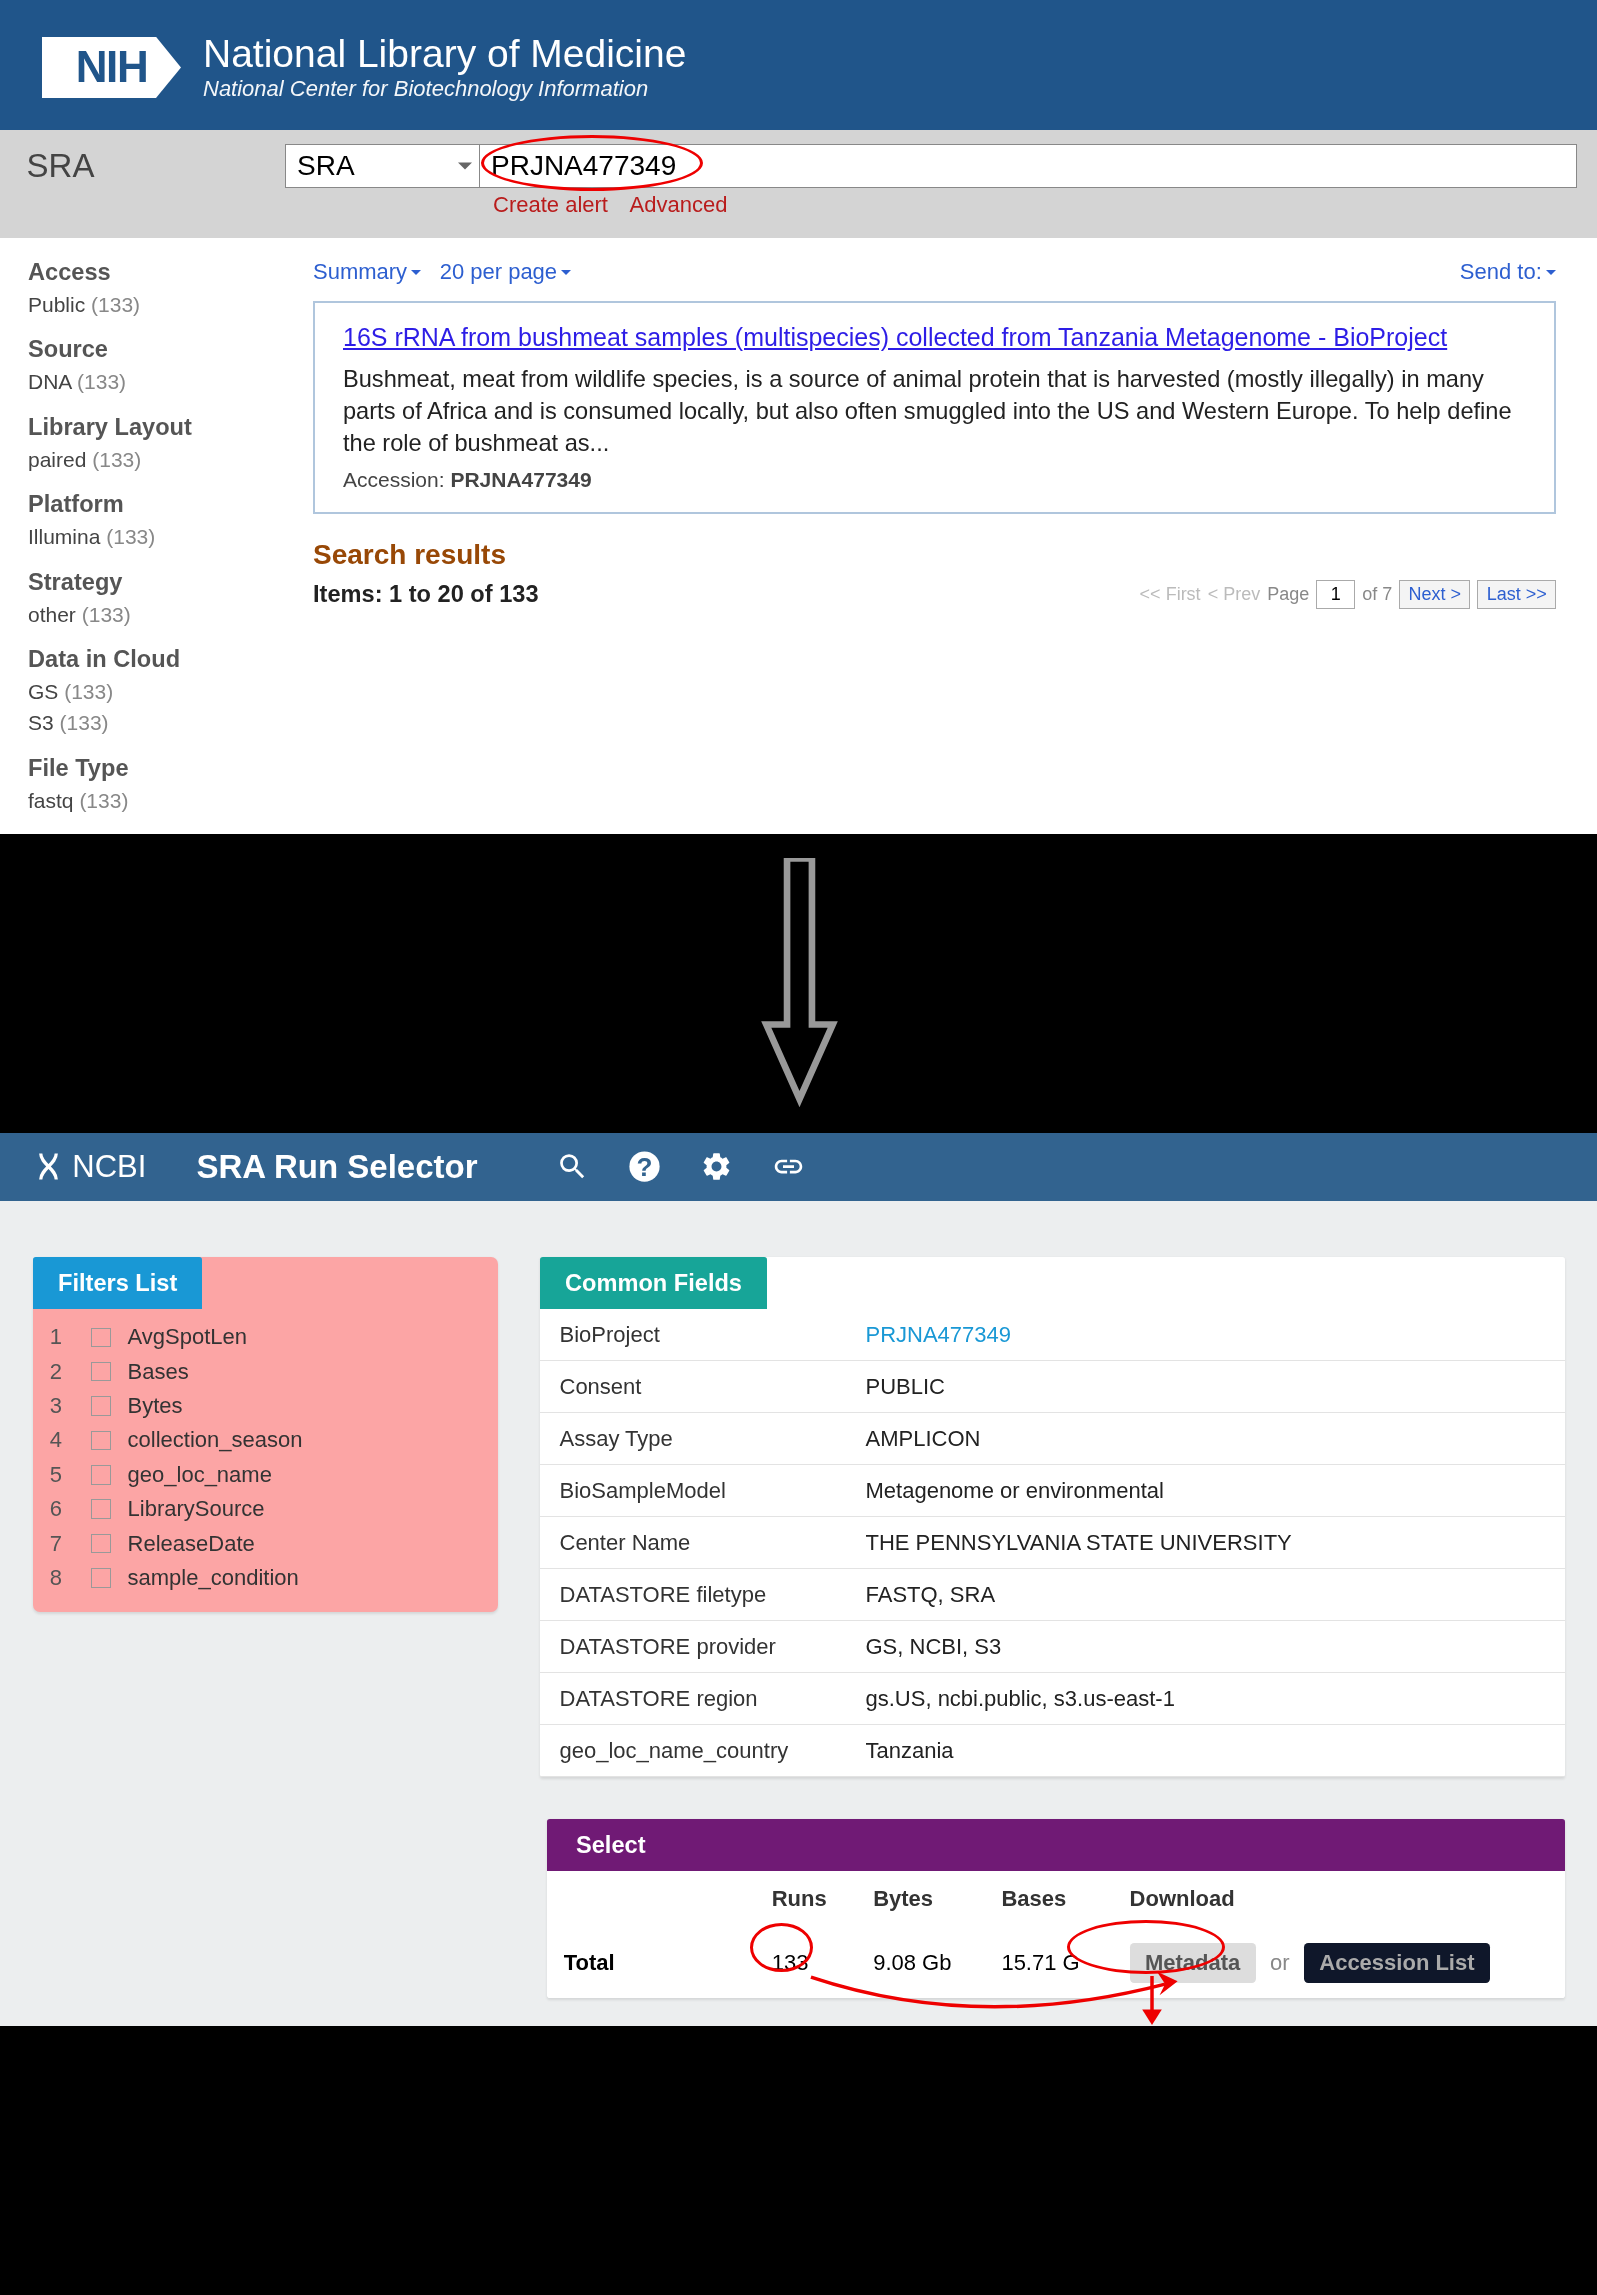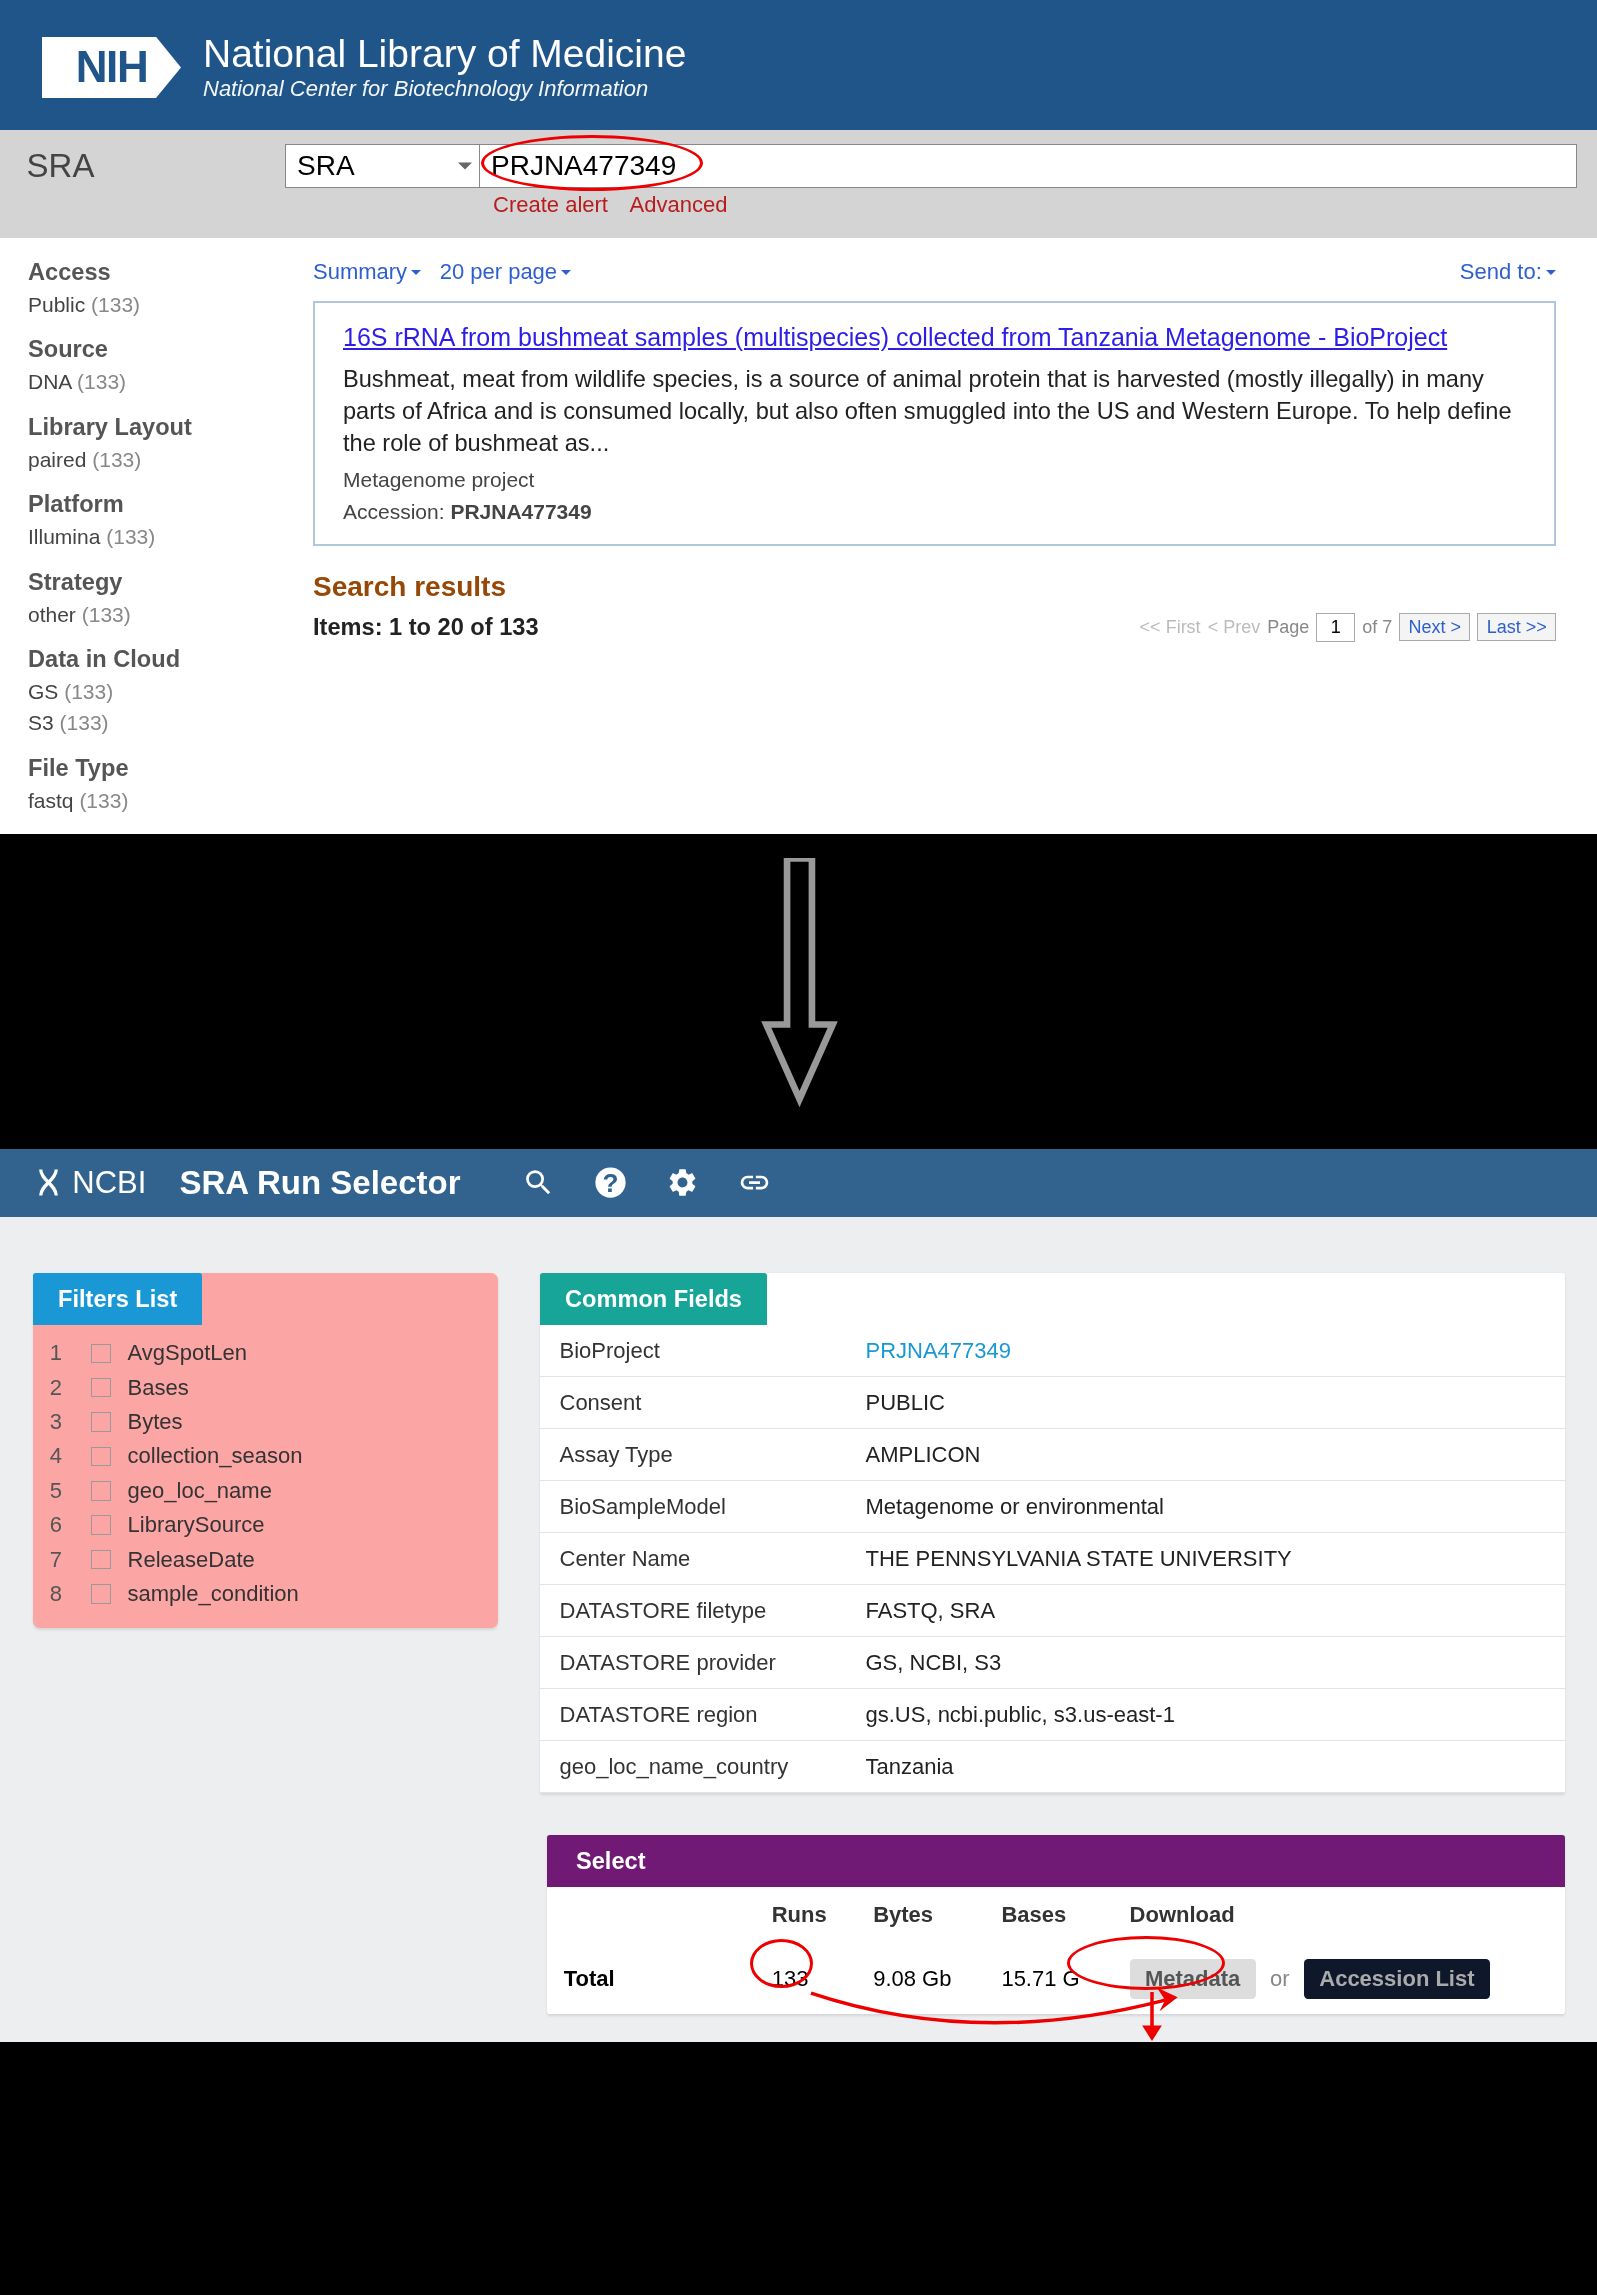--- a/index.html
+++ b/index.html
@@ -45,21 +45,21 @@
 .pager .pg-grey { color:#bbb; }
 .pager input { width:39px; height:29px; text-align:center; font-size:18px; border:0.7px solid #aaa; }
 .pager .btn { border:0.7px solid #aaa; padding:2.8px 8.3px; background:#f4f4f4; color:#2d5fd0; }
 
 
 .big-arrow { height:299px; display:flex; align-items:center; justify-content:center; }
 .big-arrow svg { width:83px; height:250px; }
 
 
 .bottom-panel { width:100%; background:#eceeef; padding-bottom:28px; }
-.rs-header { background:#32638f; display:flex; align-items:center; padding:15.3px 33px; gap:33px;margin-top:16px; }
+.rs-header { background:#32638f; display:flex; align-items:center; padding:15.3px 33px; gap:50px; }
 .ncbi-logo { display:flex; align-items:center; color:#fff; font-size:31px; gap:8.3px; }
 .rs-title { color:#fff; font-size:33px; font-weight:700; }
 .rs-icons { display:flex; gap:39px; margin-left:28px; }
 .rs-icons .icon { width:33px; height:33px; fill:#fff; }
 
 .rs-body { display:flex; padding:56px 33px 0; gap:42px; align-items:flex-start; }
 .filters-col { width:465px; background:#fca5a5; border-radius:7px; box-shadow:0 1.4px 2.8px rgba(0,0,0,.1); }
 .tab-label { display:inline-block; padding:12.5px 25px; color:#fff; font-size:23.6px; font-weight:700; border-radius:2.8px 2.8px 0 0; }
 .tab-blue { background:#1998d5; }
 .tab-teal { background:#17a598; }
@@ -138,21 +138,20 @@
         <div>
           <span>Summary</span>&nbsp;&nbsp;
           <span>20 per page</span>
         </div>
         <span>Send to:</span>
       </div>
 
       <div class="result-card">
         <a class="title">16S rRNA from bushmeat samples (multispecies) collected from Tanzania Metagenome - BioProject</a>
         <p class="desc">Bushmeat, meat from wildlife species, is a source of animal protein that is harvested (mostly illegally) in many parts of Africa and is consumed locally, but also often smuggled into the US and Western Europe. To help define the role of bushmeat as...</p>
-        <div class="meta">Metagenome project</div>
         <div class="meta"><span>Accession: </span><b>PRJNA477349</b></div>
       </div>
 
 
       <div class="search-results-head">Search results</div>
       <div class="items-line">
         <div class="items-count">Items: 1 to 20 of 133</div>
         <div class="pager">
           <span class="pg-grey">&lt;&lt; First</span>
           <span class="pg-grey">&lt; Prev</span>

